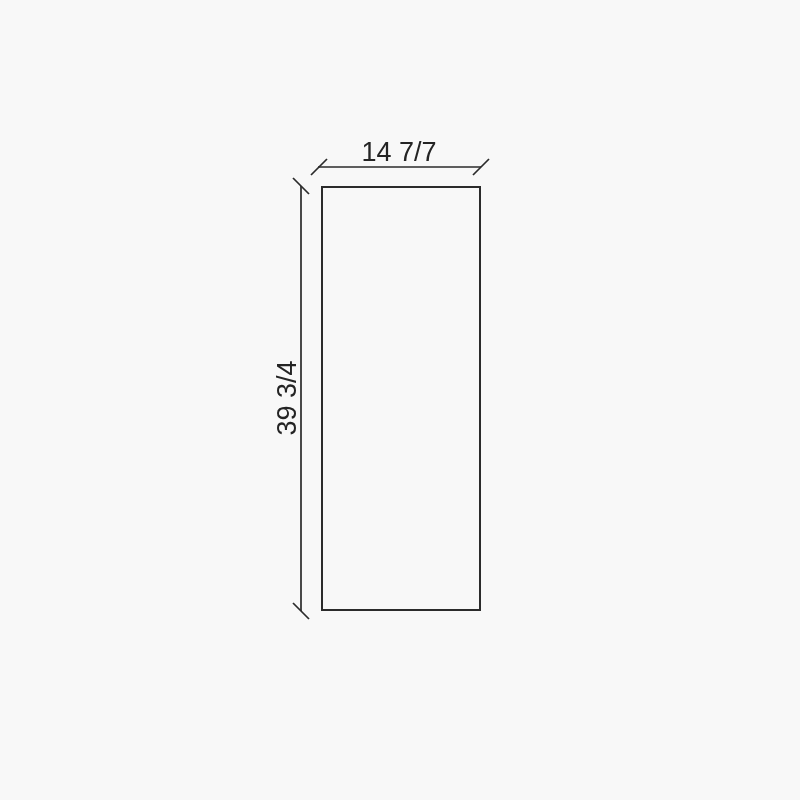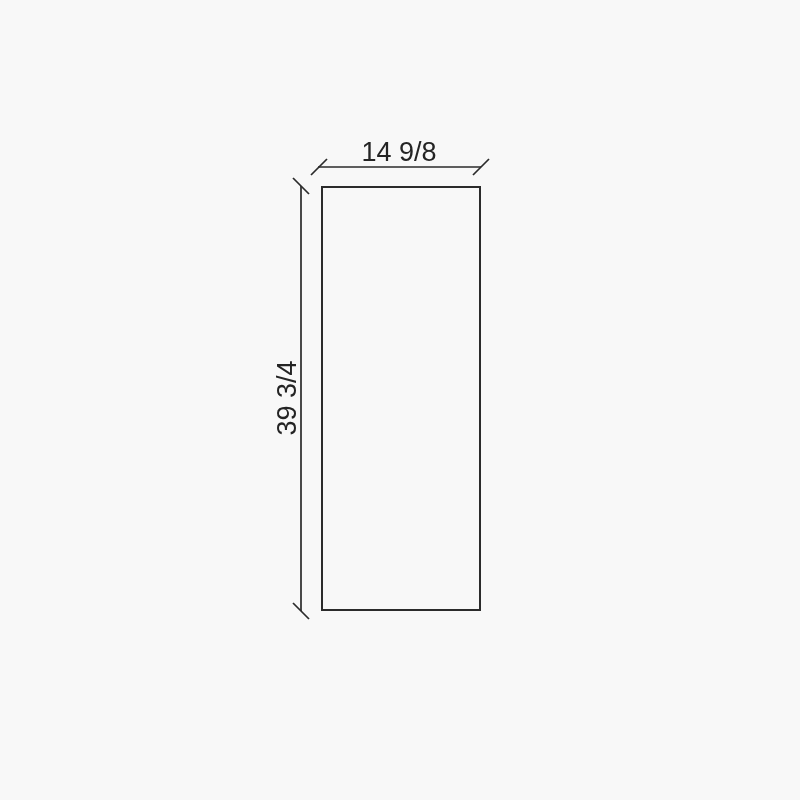--- a/index.html
+++ b/index.html
@@ -60,17 +60,17 @@
       <line x1="473" y1="175" x2="489" y2="159" stroke="#2b2b2b" stroke-width="1.7"></line>
     </g>
 
     <g>
       <line x1="301" y1="186" x2="301" y2="611" stroke="#2b2b2b" stroke-width="1.7"></line>
       <line x1="293" y1="178" x2="309" y2="194" stroke="#2b2b2b" stroke-width="1.7"></line>
       <line x1="293" y1="603" x2="309" y2="619" stroke="#2b2b2b" stroke-width="1.7"></line>
     </g>
   </svg>
 
-  <div class="dim-label dim-label-width">14 9/8</div>
+  <div class="dim-label dim-label-width">14 7/7</div>
 
   <div class="dim-label dim-label-height">39 3/4</div>
 
 </div>
 
 </body></html>

